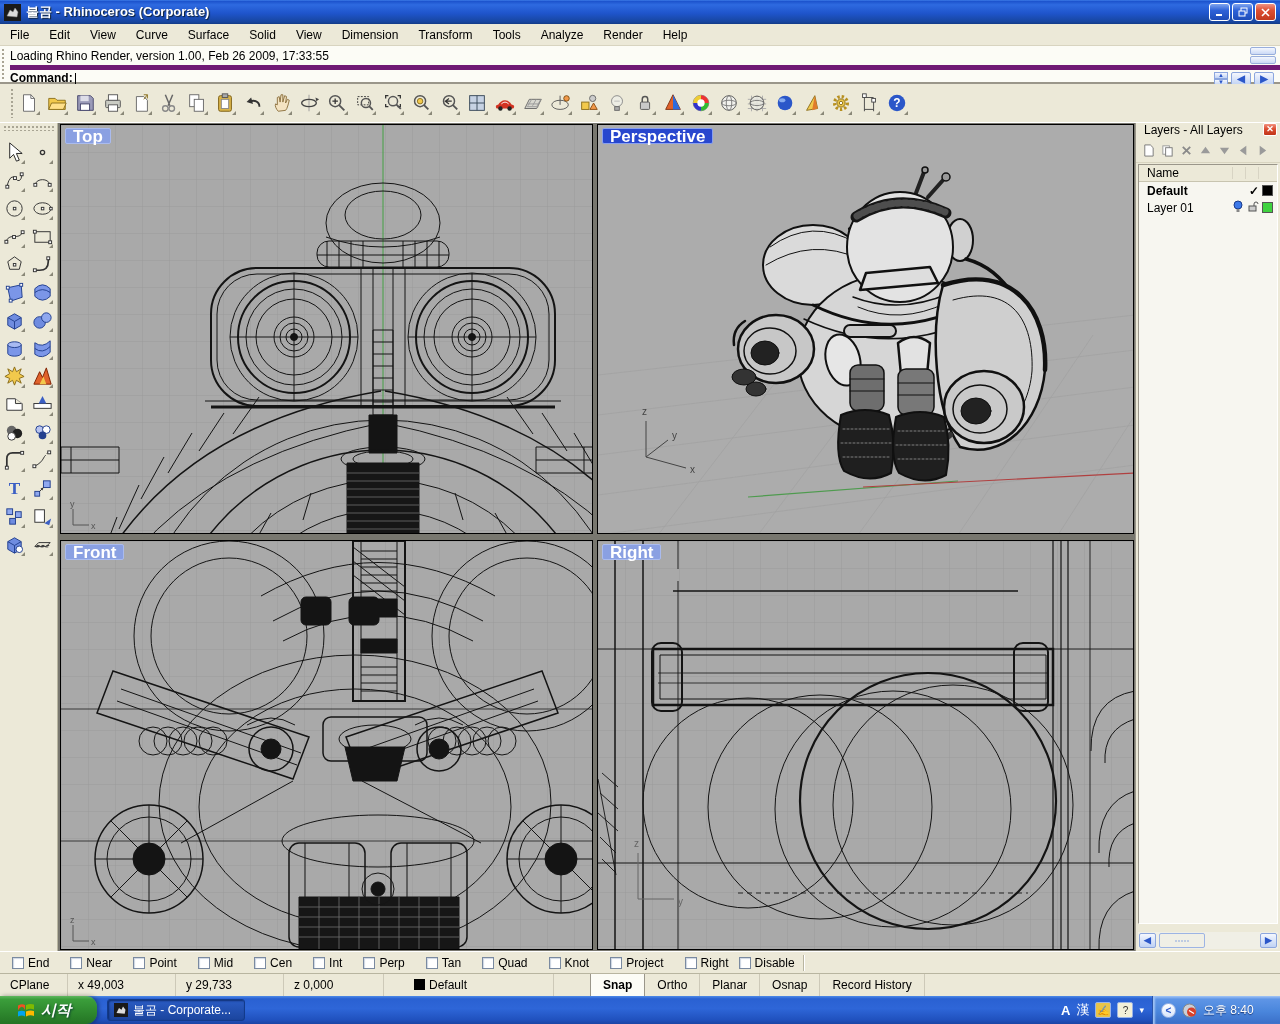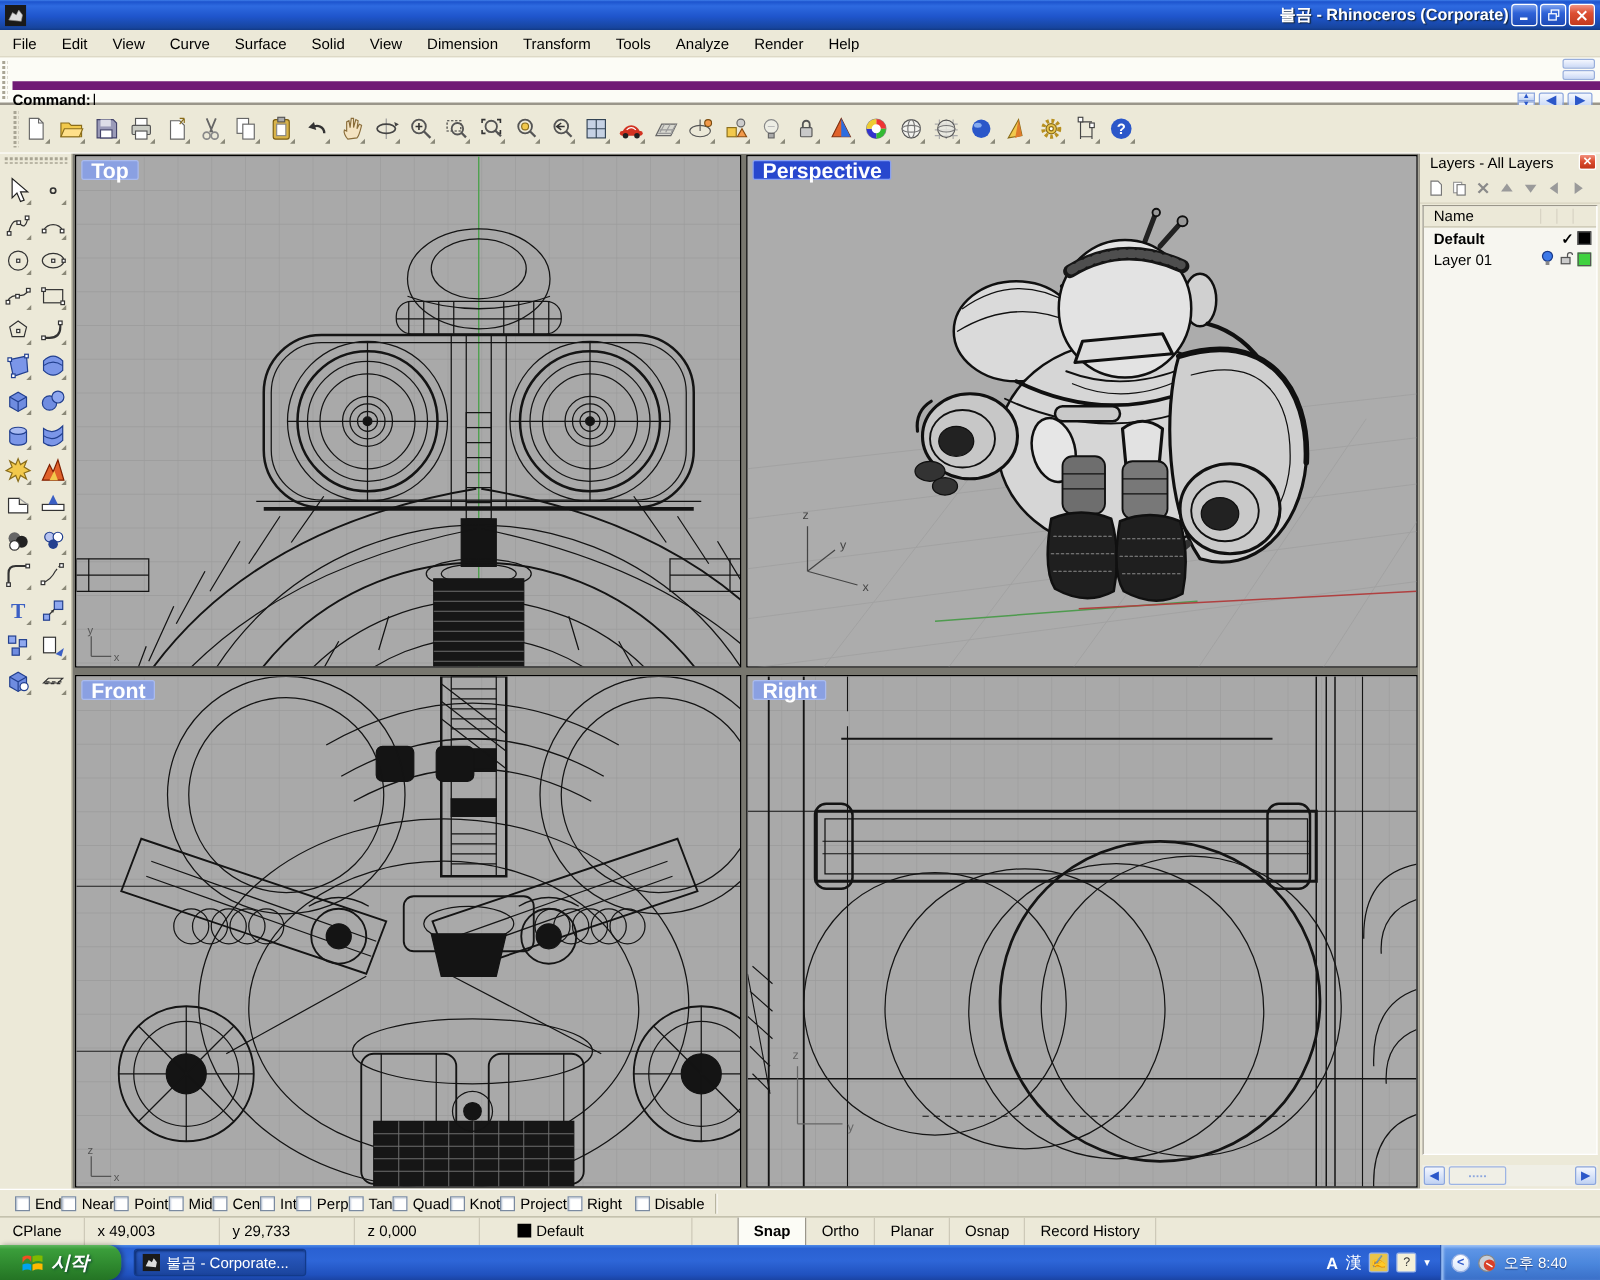--- a/index.html
+++ b/index.html
@@ -1,37 +1,37 @@
 <!DOCTYPE html>
 <html><head>
 <meta charset="utf-8">
 <style>
 *{box-sizing:border-box;margin:0;padding:0}
 body{font-family:"Liberation Sans",sans-serif;background:#555}
 #root{position:relative;width:1280px;height:1024px;background:#ECE9D8;overflow:hidden;font-size:12px;color:#000}
 .abs{position:absolute}
 
 .titlebar{left:0;top:0;width:1280px;height:24px;display:flex;align-items:center;padding:0 4px;
- background:linear-gradient(180deg,#3E7DE8 0%,#1D54CE 6%,#2E6AE0 20%,#1F55CC 55%,#17459E 92%,#123A86 100%);text-align:right;}
+ background:linear-gradient(180deg,#3E7DE8 0%,#1D54CE 6%,#2E6AE0 20%,#1F55CC 55%,#17459E 92%,#123A86 100%);}
 .titlebar .apptitle{color:#fff;font-weight:bold;font-size:13px;margin-left:5px;text-shadow:1px 1px 1px #123;flex:1;white-space:nowrap;overflow:hidden}
 .appicon{width:17px;height:17px;display:inline-block}
 .winbtn{width:21px;height:18px;margin-left:2px;border:1px solid #fff;border-radius:3px;display:flex;align-items:center;justify-content:center;
  background:linear-gradient(180deg,#7FA4EF,#2E62D8 40%,#1D4BB8)}
 .winbtn.close{background:linear-gradient(180deg,#F09485,#DD4F33 40%,#C33A1E)}
 .winbtn svg{display:block}
 
 .menubar{left:0;top:24px;width:1280px;height:22px;background:#ECE9D8;display:flex;align-items:center;border-bottom:1px solid #d8d4c0}
 .menuitem{padding:0 10px;height:22px;line-height:22px;cursor:default}
 
 .cmdp{left:0;top:46px;width:1280px;height:38px;background:#FCFCF6;border-bottom:2px solid #9a968a}
 .grip{position:absolute;left:1px;top:2px;bottom:2px;width:5px;background-image:radial-gradient(#a9a594 40%,transparent 41%);background-size:4px 4px}
 .cmdhist{position:absolute;left:10px;top:1px;right:70px;height:18px;line-height:18px;white-space:nowrap;overflow:hidden}
 .histbtns{position:absolute;right:4px;top:1px;display:flex;flex-direction:column;gap:1px}
 .histbtns .mini{width:26px;height:8px;background:linear-gradient(#F4F7FE,#CBD9F6);border:1px solid #98AEDC;border-radius:2px}
-.cmdline{position:absolute;left:10px;top:19px;right:0;height:34px;border-top:7px solid #701a75;line-height:17px;font-weight:bold}
+.cmdline{position:absolute;left:10px;top:19px;right:0;height:34px;border-top:5px solid #701a75;line-height:17px;font-weight:bold}
 .caret{display:inline-block;width:1px;height:12px;background:#000;vertical-align:middle;margin-left:2px}
 .cmdnav{position:absolute;right:6px;top:2px;display:flex;gap:3px;align-items:center}
 .navbtn{width:20px;height:14px;background:linear-gradient(#F4F7FE,#C0D2F4);border:1px solid #8CA6DE;border-radius:2px;display:flex;align-items:center;justify-content:center;color:#2B57C9;font-size:10px;font-weight:bold;line-height:1}
 .spin{width:14px;height:14px;display:flex;flex-direction:column}
 .spin div{flex:1;background:linear-gradient(#F4F7FE,#C0D2F4);border:1px solid #8CA6DE;font-size:6px;line-height:5px;text-align:center;color:#2B57C9}
 
 .toolbar{left:0;top:84px;width:1280px;height:39px;background:#ECE9D8;display:flex;align-items:center;padding-left:10px;border-bottom:1px solid #fff}
 .ti{position:relative;width:28px;height:30px;display:flex;align-items:center;justify-content:center;border:1px solid transparent}
 .ti::after{content:"";position:absolute;right:2px;bottom:2px;border-left:4px solid transparent;border-bottom:4px solid #8a8878}
 .ti svg{width:22px;height:22px;display:block}
@@ -60,21 +60,21 @@
 .lyr-head i{position:absolute;top:2px;bottom:2px;width:1px;background:#d8d4c4}
 .lyr-row{height:17px;display:flex;align-items:center;padding:0 4px 0 8px;gap:3px}
 .lyr-row .nm{flex:1;white-space:nowrap;overflow:hidden}
 .sw{width:11px;height:11px;border:1px solid #555}
 .lyr-row svg{width:12px;height:13px}
 .lyr-scroll{position:absolute;bottom:2px;left:2px;right:2px;height:17px;background:#F0EFE6;display:flex;align-items:center;justify-content:space-between;padding:0 1px}
 .sbtn{width:17px;height:15px;background:linear-gradient(#F4F7FE,#C0D2F4);border:1px solid #8CA6DE;border-radius:2px;color:#2B57C9;font-size:9px;line-height:13px;text-align:center;font-weight:bold}
 .sthumb{width:46px;height:15px;margin-left:3px;margin-right:auto;background:linear-gradient(#EAF1FD,#C4D5F6);border:1px solid #9DB4E4;border-radius:2px;background-image:radial-gradient(#8CA6DE 30%,transparent 31%);background-size:3px 6px;background-position:center;background-repeat:repeat-x;background-clip:content-box;padding:3px 14px}
 
 .osnap{left:0;top:951px;width:1280px;height:22px;background:#ECE9D8;border-top:1px solid #fff;display:flex;align-items:center;padding-left:12px}
-.os{display:flex;align-items:center;gap:4px;}
+.os{display:flex;align-items:center;gap:4px;margin-right:21px}
 .cb{width:12px;height:12px;background:#fff;border:1px solid #7a8aa0;box-shadow:inset 1px 1px 1px #cdd5e2}
 .osep{width:2px;height:16px;border-left:1px solid #b8b5a0;border-right:1px solid #fff;margin-left:8px}
 
 .status{left:0;top:973px;width:1280px;height:23px;background:#ECE9D8;border-top:1px solid #b8b5a0;display:flex;align-items:center}
 .sp{height:23px;line-height:22px;padding:0 10px;border-right:1px solid #cdc9b8;white-space:nowrap}
 .sp.toggle{padding:0 12px}
 .sp.active{background:#FCFCF6;font-weight:bold;border:1px solid #9a968a;border-top:none}
 .lsw{display:inline-block;width:11px;height:11px;background:#000;vertical-align:-1px;margin-right:4px}
 
 .taskbar{left:0;top:996px;width:1280px;height:28px;background:linear-gradient(180deg,#4E8BE8 0%,#2A61D2 10%,#2E66D8 45%,#2051BE 85%,#1A44A4 100%);display:flex;align-items:center}
@@ -141,20 +141,21 @@
     <span class="menuitem">Dimension</span>
     <span class="menuitem">Transform</span>
     <span class="menuitem">Tools</span>
     <span class="menuitem">Analyze</span>
     <span class="menuitem">Render</span>
     <span class="menuitem">Help</span>
   </div>
 
   <div class="abs cmdp">
     <div class="grip"></div>
+    <div class="cmdhist"><span>Loading Rhino Render, version 1.00, Feb 26 2009, 17:33:55</span></div>
     <div class="histbtns">
         <div class="mini"></div>
         <div class="mini"></div>
       </div>
     <div class="cmdline">
       <span>Command:</span><span class="caret"></span>
       <div class="cmdnav">
         <span class="spin">
             <div>▲</div>
             <div>▼</div>

